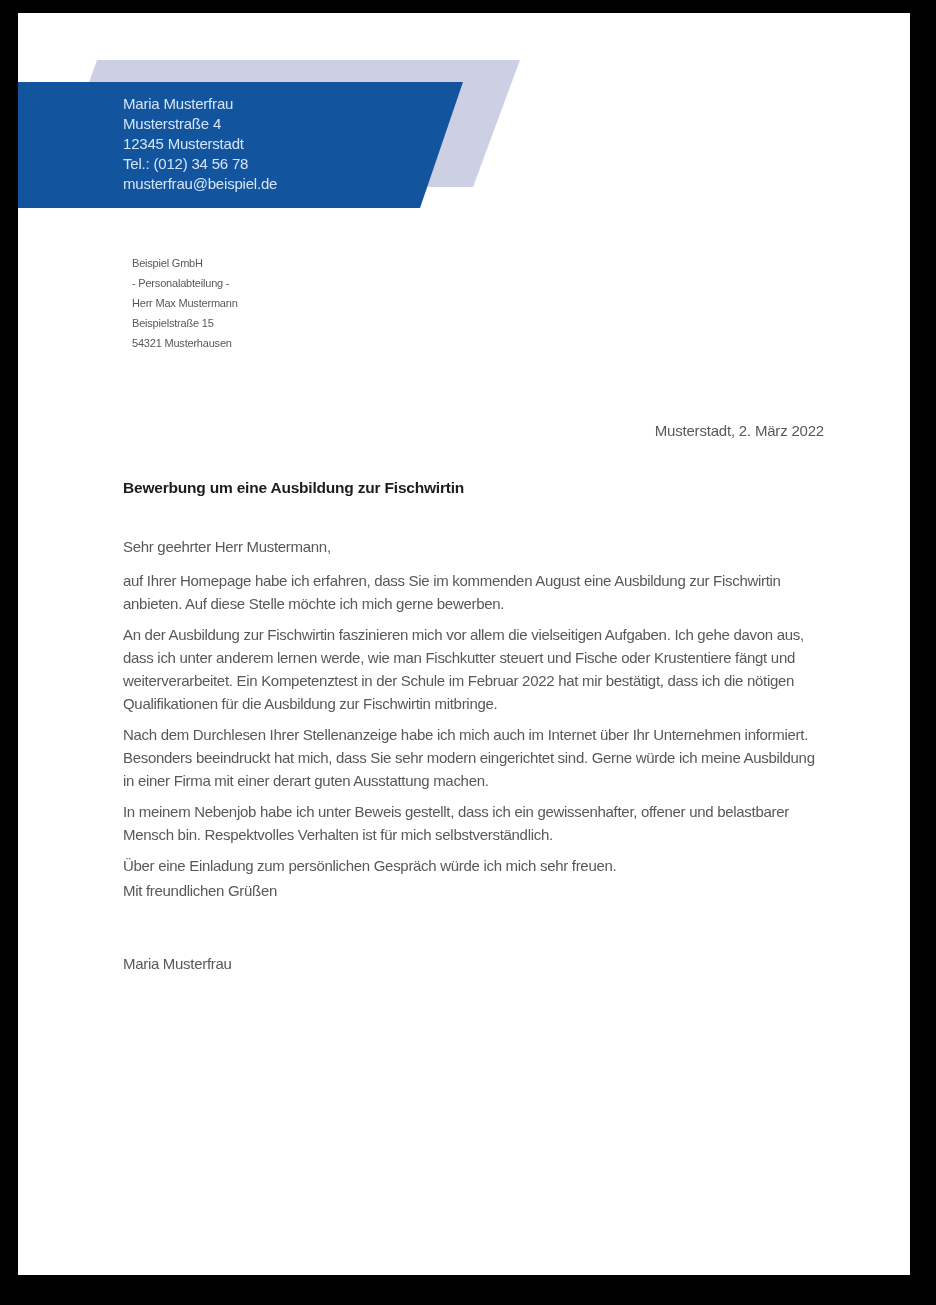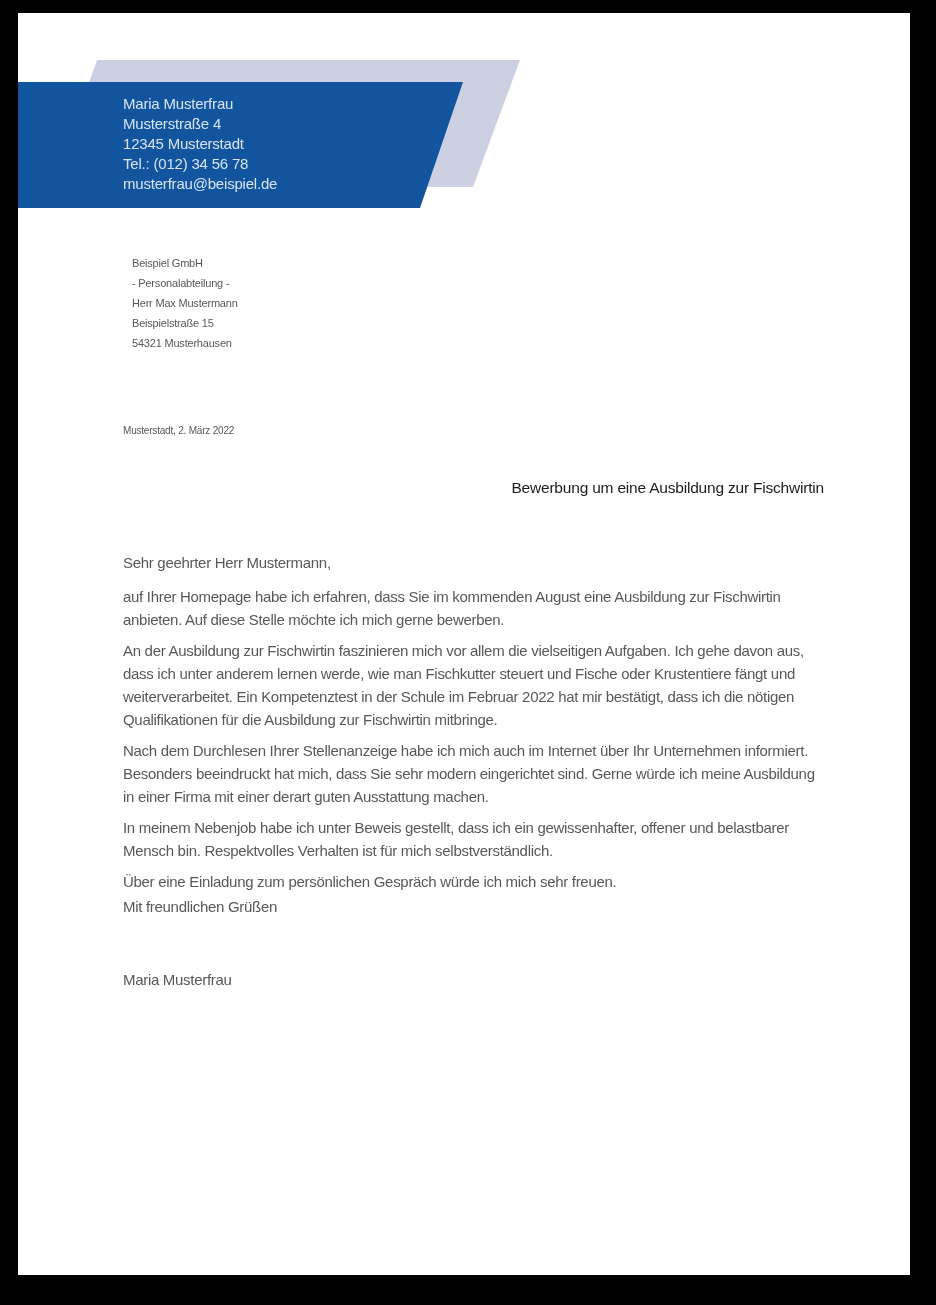--- a/index.html
+++ b/index.html
@@ -49,42 +49,41 @@
   }
   .recipient-block{
     position:absolute;left:114px;top:240px;
     color:var(--body-text);
     font-size:11px;line-height:20px;
     letter-spacing:-0.2px;
   }
   .date-line{
     position:absolute;left:105px;top:408px;
     width:701px;
-    text-align:left;
+    text-align:right;
     color:var(--body-text);
-    font-size:10px;line-height:20px;
+    font-size:15px;line-height:20px;
     letter-spacing:-0.2px;
   }
   .subject-line{
     position:absolute;left:105px;top:466px;
     width:701px;
     color:var(--heading-text);
-    font-size:15.5px;font-weight:normal;
+    font-size:15.5px;font-weight:bold;
     letter-spacing:-0.2px;
-    text-align:right;
   }
   .letter-body{
     position:absolute;left:105px;top:522px;
     width:705px;
     color:var(--body-text);
     font-size:15px;line-height:23px;
     letter-spacing:-0.3px;
   }
   .letter-body p{margin:0 0 8px 0;}
-  .letter-body p.salutation{margin-bottom:11px;margin-top:16px;}
+  .letter-body p.salutation{margin-bottom:11px;}
   .letter-body p.last-para{margin-bottom:2px;}
   .letter-body p.closing{margin-bottom:50px;}
 </style>
 </head>
 <body>
 
 <div class="canvas">
   <div class="page">
 
     <div class="banner-gray"></div>

